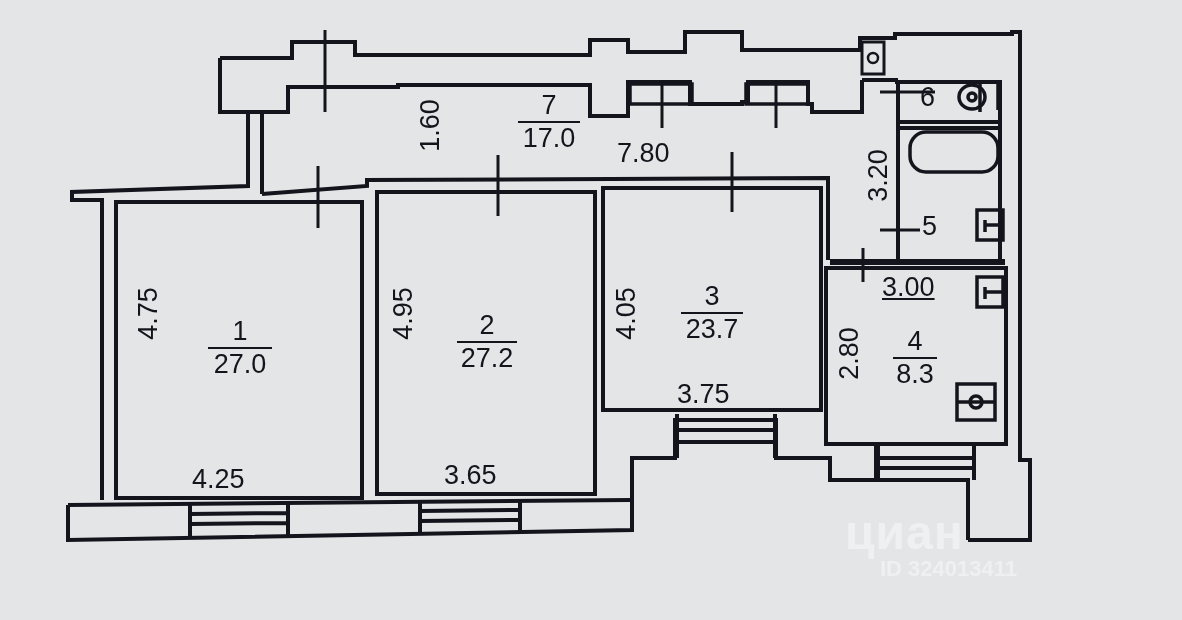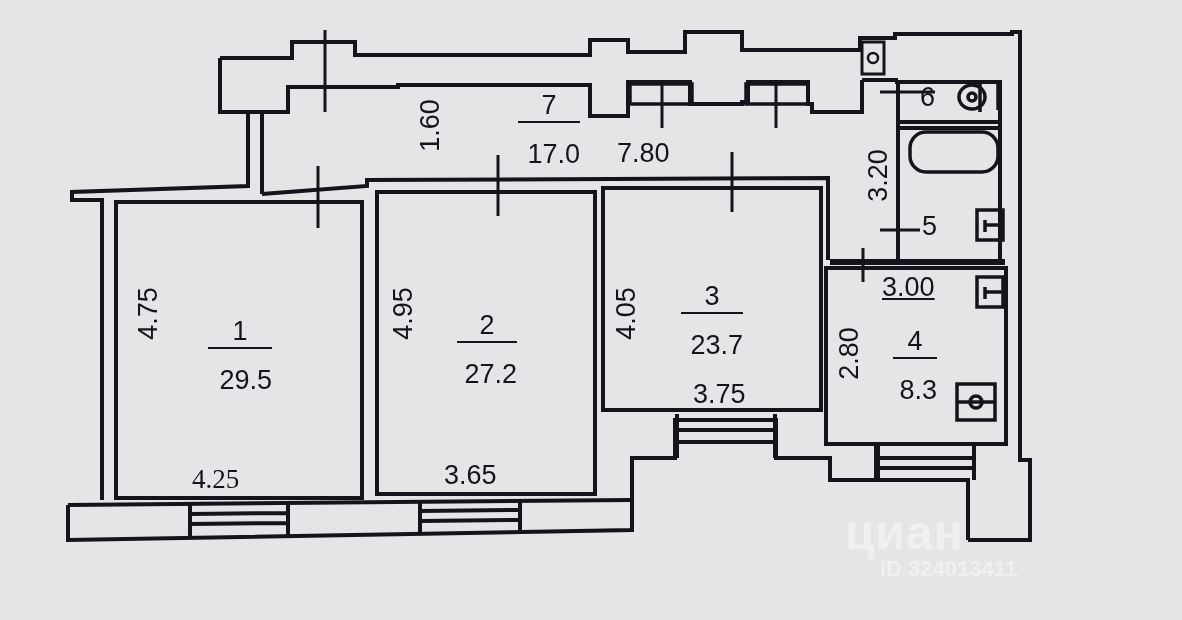--- a/index.html
+++ b/index.html
@@ -11,21 +11,21 @@
     }
     #plan { position: absolute; left: 0; top: 0; width: 1182px; height: 620px; }
     .lbl {
       position: absolute; color: #14141c;
       font-family: "Liberation Sans", sans-serif;
       font-size: 27px; line-height: 1; white-space: nowrap;
     }
     .rot { transform: rotate(-90deg); transform-origin: center center; }
     .frac { position: absolute; text-align: center; color: #14141c; font-size: 27px; line-height: 1.02; }
     .frac .num { display: block; border-bottom: 2.5px solid #14141c; padding: 0 4px 1px 4px; }
-    .frac .den { display: block; padding-top: 18px; text-align: right; }
+    .frac .den { display: block; padding-top: 2px; }
     .wm {
       position: absolute; left: 845px; top: 505px; color: #f2f2f4; opacity: 0.85;
     }
     .wm .brand { font-size: 48px; font-weight: bold; letter-spacing: 1px; }
     .wm .id { font-size: 22px; font-weight: bold; margin-left: 35px; margin-top: -4px; }
   </style>
 </head>
 <body>
 
 <svg id="plan" viewBox="0 0 1182 620" xmlns="http://www.w3.org/2000/svg">
@@ -89,21 +89,21 @@
       <circle cx="976" cy="402" r="6"></circle>
     </g>
 
     <rect x="630" y="84" width="62" height="20"></rect>
     <rect x="746" y="84" width="62" height="20"></rect>
   </g>
 </svg>
 
 <div class="frac" style="left:208px;top:318px;width:64px;">
   <span class="num">1</span>
-  <span class="den">29.5</span>
+  <span class="den">27.0</span>
 </div>
 <div class="frac" style="left:457px;top:312px;width:60px;">
   <span class="num">2</span>
   <span class="den">27.2</span>
 </div>
 <div class="frac" style="left:681px;top:283px;width:62px;">
   <span class="num">3</span>
   <span class="den">23.7</span>
 </div>
 <div class="frac" style="left:893px;top:328px;width:44px;">
@@ -111,25 +111,25 @@
   <span class="den">8.3</span>
 </div>
 <div class="frac" style="left:518px;top:92px;width:62px;">
   <span class="num">7</span>
   <span class="den">17.0</span>
 </div>
 <div class="lbl" style="left:922px;top:213px;">5</div>
 <div class="lbl" style="left:920px;top:84px;">6</div>
 
 <div class="lbl rot" style="left:122px;top:300px;">4.75</div>
-<div class="lbl" style="left:192px;top:466px;font-family:Liberation Serif, serif;">4.25</div>
+<div class="lbl" style="left:192px;top:466px;">4.25</div>
 <div class="lbl rot" style="left:377px;top:300px;">4.95</div>
 <div class="lbl" style="left:444px;top:462px;text-align:right;">3.65</div>
 <div class="lbl rot" style="left:600px;top:300px;">4.05</div>
-<div class="lbl" style="left:677px;top:381px;margin-left:16px;">3.75</div>
+<div class="lbl" style="left:677px;top:381px;">3.75</div>
 <div class="lbl rot" style="left:823px;top:340px;">2.80</div>
 <div class="lbl" style="left:882px;top:274px;text-decoration:underline;">3.00</div>
 <div class="lbl rot" style="left:404px;top:112px;">1.60</div>
 <div class="lbl" style="left:617px;top:140px;">7.80</div>
 <div class="lbl rot" style="left:852px;top:162px;">3.20</div>
 
 <div class="wm">
   <div class="brand">циан</div>
   <div class="id">ID 324013411</div>
 </div>

